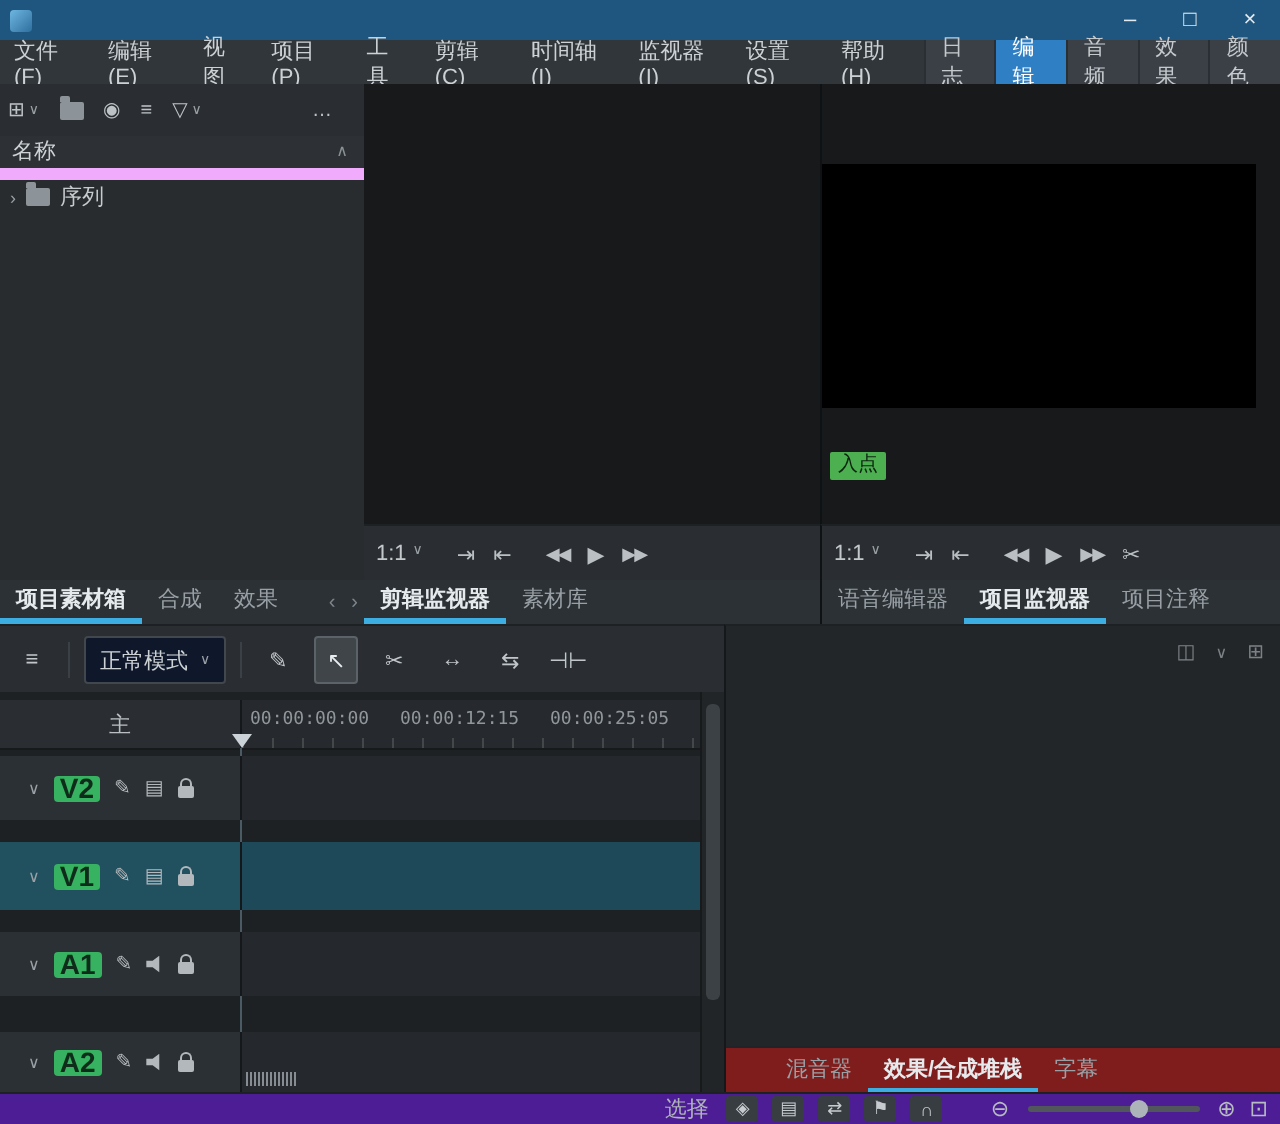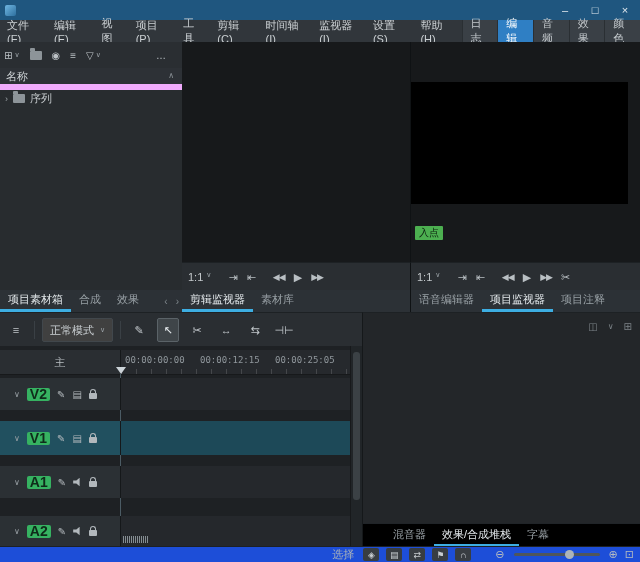--- a/index.html
+++ b/index.html
@@ -48,34 +48,34 @@
   .mbtn.play{font-size:11px;letter-spacing:0;}
   .mbtn.zone{font-size:11px;letter-spacing:0;}
   .overflow{margin-left:auto;color:#8a9196;font-size:11px;}
   .grp{margin-left:8px;display:flex;gap:9px;align-items:center;}
   
   .tabs-row{height:22px;background:#2c3136;display:flex;align-items:stretch;position:absolute;}
   #bin-tabs{left:0;top:290px;width:182px;border-right:1px solid #101315;}
   #clip-tabs{left:182px;top:290px;width:228px;}
   #project-tabs{left:410px;top:290px;width:230px;border-left:1px solid #0f1214;}
   .tab{display:inline-flex;align-items:center;padding:0 8px;color:#98a0a5;border-bottom:3px solid transparent;white-space:nowrap;}
-  .tab.active{color:#e5eaed;border-bottom-color:#3daee2;}
+  .tab.active{color:#e5eaed;border-bottom-color:#3daee2;font-weight:bold;}
   .tab-scroll{position:absolute;right:3px;top:0;height:100%;display:flex;align-items:center;gap:8px;color:#7e868b;font-size:10px;}
   
   #tl-toolbar{left:0;top:312px;width:362px;height:34px;background:#2a2e32;border-top:1px solid #1d2124;display:flex;align-items:center;padding:0 5px;gap:7px;}
   .tbtn{min-width:20px;height:22px;display:inline-flex;align-items:center;justify-content:center;color:#c0c6ca;font-size:11px;border:1px solid transparent;border-radius:2px;}
   .tbtn.active{background:#3f4549;border-color:#5b6368;color:#e8edf0;}
   .vsep{width:1px;height:18px;background:#3a4045;}
-  #mode-dd{display:flex;align-items:center;gap:6px;height:22px;padding:0 7px;border:1px solid #41474c;border-radius:2px;background:#404040;color:#ccd1d4;}
+  #mode-dd{display:flex;align-items:center;gap:6px;height:22px;padding:0 7px;border:1px solid #41474c;border-radius:2px;background:#0f172a;color:#ccd1d4;}
   #mode-dd .dd{font-size:7px;color:#9aa1a6;}
   
   #fx-panel{left:362px;top:312px;width:278px;height:234px;background:#232629;border-left:1px solid #15181a;border-top:1px solid #1d2124;}
   #fx-icons{position:absolute;top:8px;right:9px;display:flex;gap:10px;color:#7b8287;font-size:10px;align-items:center;}
   #fx-icons .dd{font-size:8px;}
-  #fx-tabs{position:absolute;left:0;bottom:0;width:278px;height:24px;background:#000000;border-top:1px solid #202428;display:flex;align-items:stretch;padding-left:22px;box-sizing:border-box;}
+  #fx-tabs{position:absolute;left:0;bottom:0;width:278px;height:24px;background:#7f1d1d;border-top:1px solid #202428;display:flex;align-items:stretch;padding-left:22px;box-sizing:border-box;}
   
   #timeline{left:0;top:346px;width:362px;height:200px;background:#1e2124;}
   #ruler-head{position:absolute;left:0;top:4px;width:120px;height:24px;background:#2a2e32;display:flex;align-items:center;justify-content:center;color:#b9bfc3;border-bottom:1px solid #17191b;}
   #ruler{position:absolute;left:120px;top:4px;width:230px;height:24px;background:#26292d;border-bottom:1px solid #17191b;border-left:1px solid #15181a;
          font-family:"DejaVu Sans Mono","Liberation Mono",monospace;font-size:9px;color:#9097 9c;color:#90979c;}
   #ruler::after{content:"";position:absolute;left:0;bottom:0;width:100%;height:5px;
          background:repeating-linear-gradient(90deg,rgba(255,255,255,.14) 0 1px,transparent 1px 15px);}
   #ruler .tc{position:absolute;top:5px;}
   #playhead-marker{position:absolute;left:116px;top:21px;width:0;height:0;border-left:5px solid transparent;border-right:5px solid transparent;border-top:7px solid #ccd3d8;}
   #playhead-line{position:absolute;left:120px;top:28px;bottom:0;width:1px;background:rgba(160,200,220,.35);}
@@ -87,21 +87,21 @@
   .chev{font-size:8px;color:#9aa1a6;}
   .badge{background:#36b261;color:#0f2b1a;font-weight:bold;font-size:14px;padding:0 3px;border-radius:2px;line-height:13px;}
   .ticon{font-size:10px;color:#b2b8bc;}
   .speaker{width:9px;height:9px;background:#b2b8bc;clip-path:polygon(0 32%,35% 32%,72% 4%,72% 96%,35% 68%,0 68%);}
   .lock{width:8px;height:6px;background:#b2b8bc;border-radius:1px;position:relative;margin-top:3px;}
   .lock::before{content:"";position:absolute;left:1.2px;top:-4px;width:3.6px;height:4px;border:1.2px solid #b2b8bc;border-bottom:none;border-radius:3px 3px 0 0;}
   .wave{position:absolute;left:2px;bottom:3px;width:26px;height:7px;background:repeating-linear-gradient(90deg,#858d92 0 1px,transparent 1px 2px);}
   #tl-scrollbar{position:absolute;left:350px;top:0;width:11px;height:200px;background:#212528;border-left:1px solid #17191b;}
   #tl-scrollbar .thumb{position:absolute;left:2px;top:6px;width:7px;height:148px;background:#3b4145;border-radius:3px;}
   
-  #statusbar{left:0;top:546px;width:640px;height:16px;background:#1d4ed8;border-top:1px solid #1d2124;display:flex;align-items:center;justify-content:flex-end;padding-right:6px;box-sizing:border-box;gap:7px;}
+  #statusbar{left:0;top:546px;width:640px;height:16px;background:#4c1d95;border-top:1px solid #1d2124;display:flex;align-items:center;justify-content:flex-end;padding-right:6px;box-sizing:border-box;gap:7px;}
   #statusbar .sel{color:#aeb4b8;margin-right:2px;}
   .sbtn{width:16px;height:13px;background:#383d42;border-radius:2px;display:inline-flex;align-items:center;justify-content:center;font-size:9px;color:#c6cbcf;}
   .zicon{font-size:11px;color:#b6bcc0;}
   #zoom-slider{width:86px;height:3px;background:#50565b;border-radius:2px;position:relative;margin:0 2px;}
   #zoom-slider .thumb{position:absolute;left:60%;top:-3px;width:9px;height:9px;border-radius:50%;background:#adb4b9;}
 </style>
 </head>
 <body>
 
 <div id="titlebar" class="abs">

